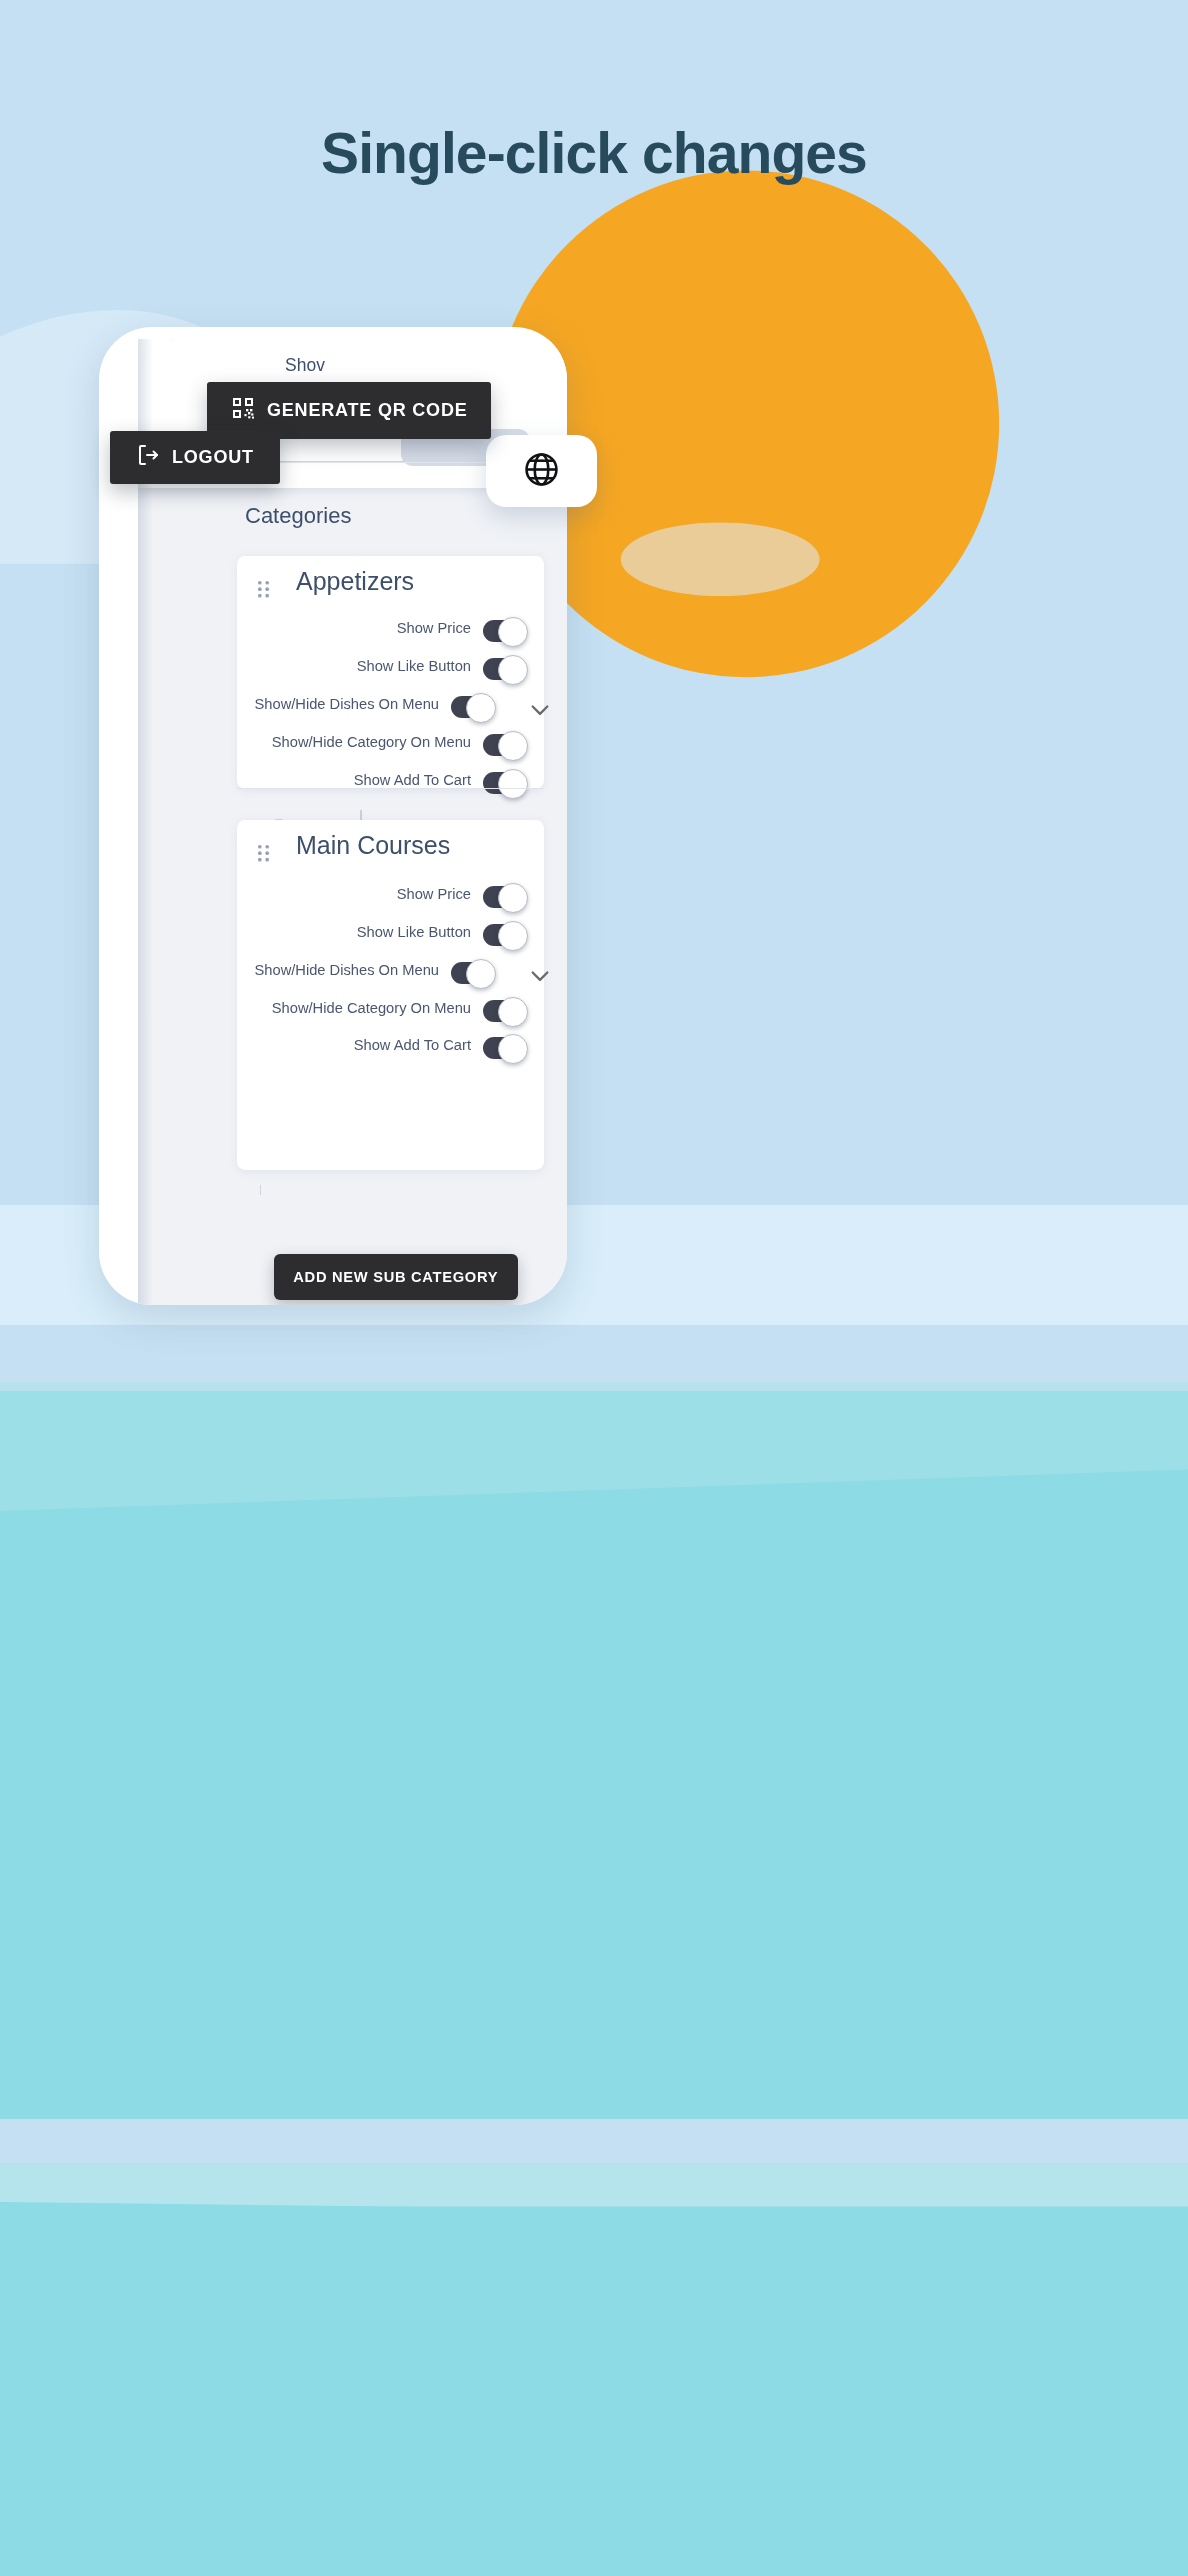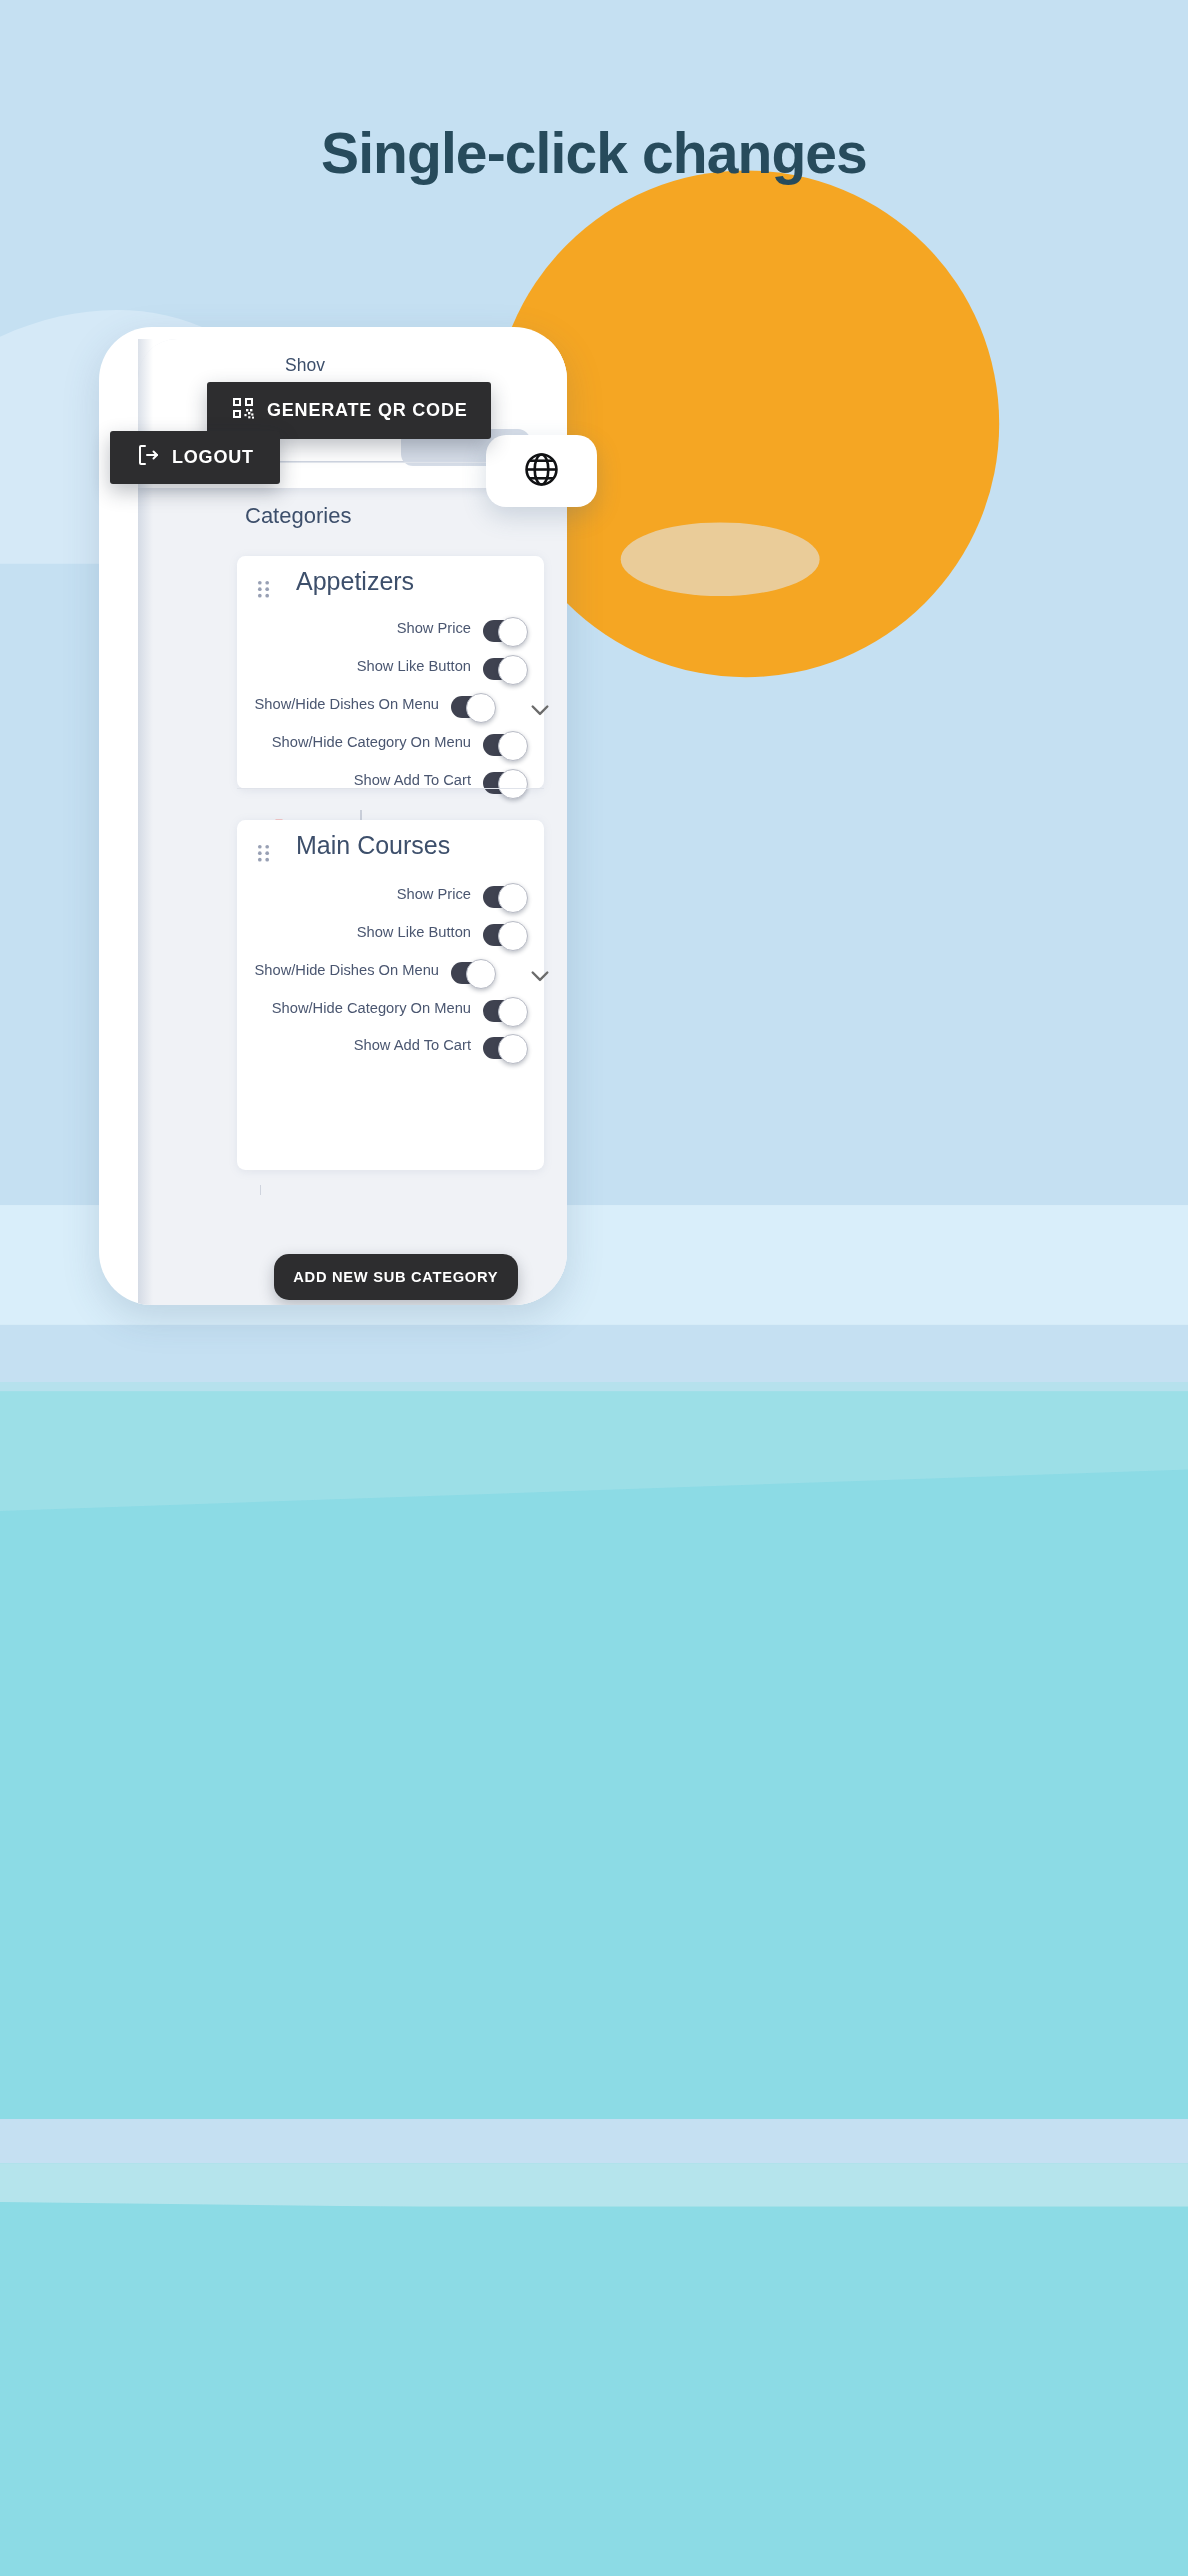--- a/index.html
+++ b/index.html
@@ -100,21 +100,21 @@
     color:#fff;
     font-size:18px; font-weight:bold; letter-spacing:0.8px;
     box-shadow:0 7.4px 20px rgba(30,40,55,.30);
     white-space:nowrap;
     z-index:9;
   }
   #btn-qr   { left:207px; top:382px; height:57px; padding:0 24px; }
   #btn-logout { left:110px; top:431px; height:53px; padding:0 26px; }
   #btn-addsub {
     left:136px; top:915px; height:46px; padding:0 19.3px;
-    font-size:14.7px; letter-spacing:0.7px; border-radius:15px;
+    font-size:14.7px; letter-spacing:0.7px; border-radius:6px;
     box-shadow:0 5.5px 14.7px rgba(30,40,55,.28);
   }
 
   
   #globe-card {
     position:absolute; left:486px; top:435px;
     width:111px; height:72px;
     background:#ffffff; border-radius:20px;
     box-shadow:0 9.2px 24px rgba(70,100,130,.22);
     display:flex; align-items:center; justify-content:center;

